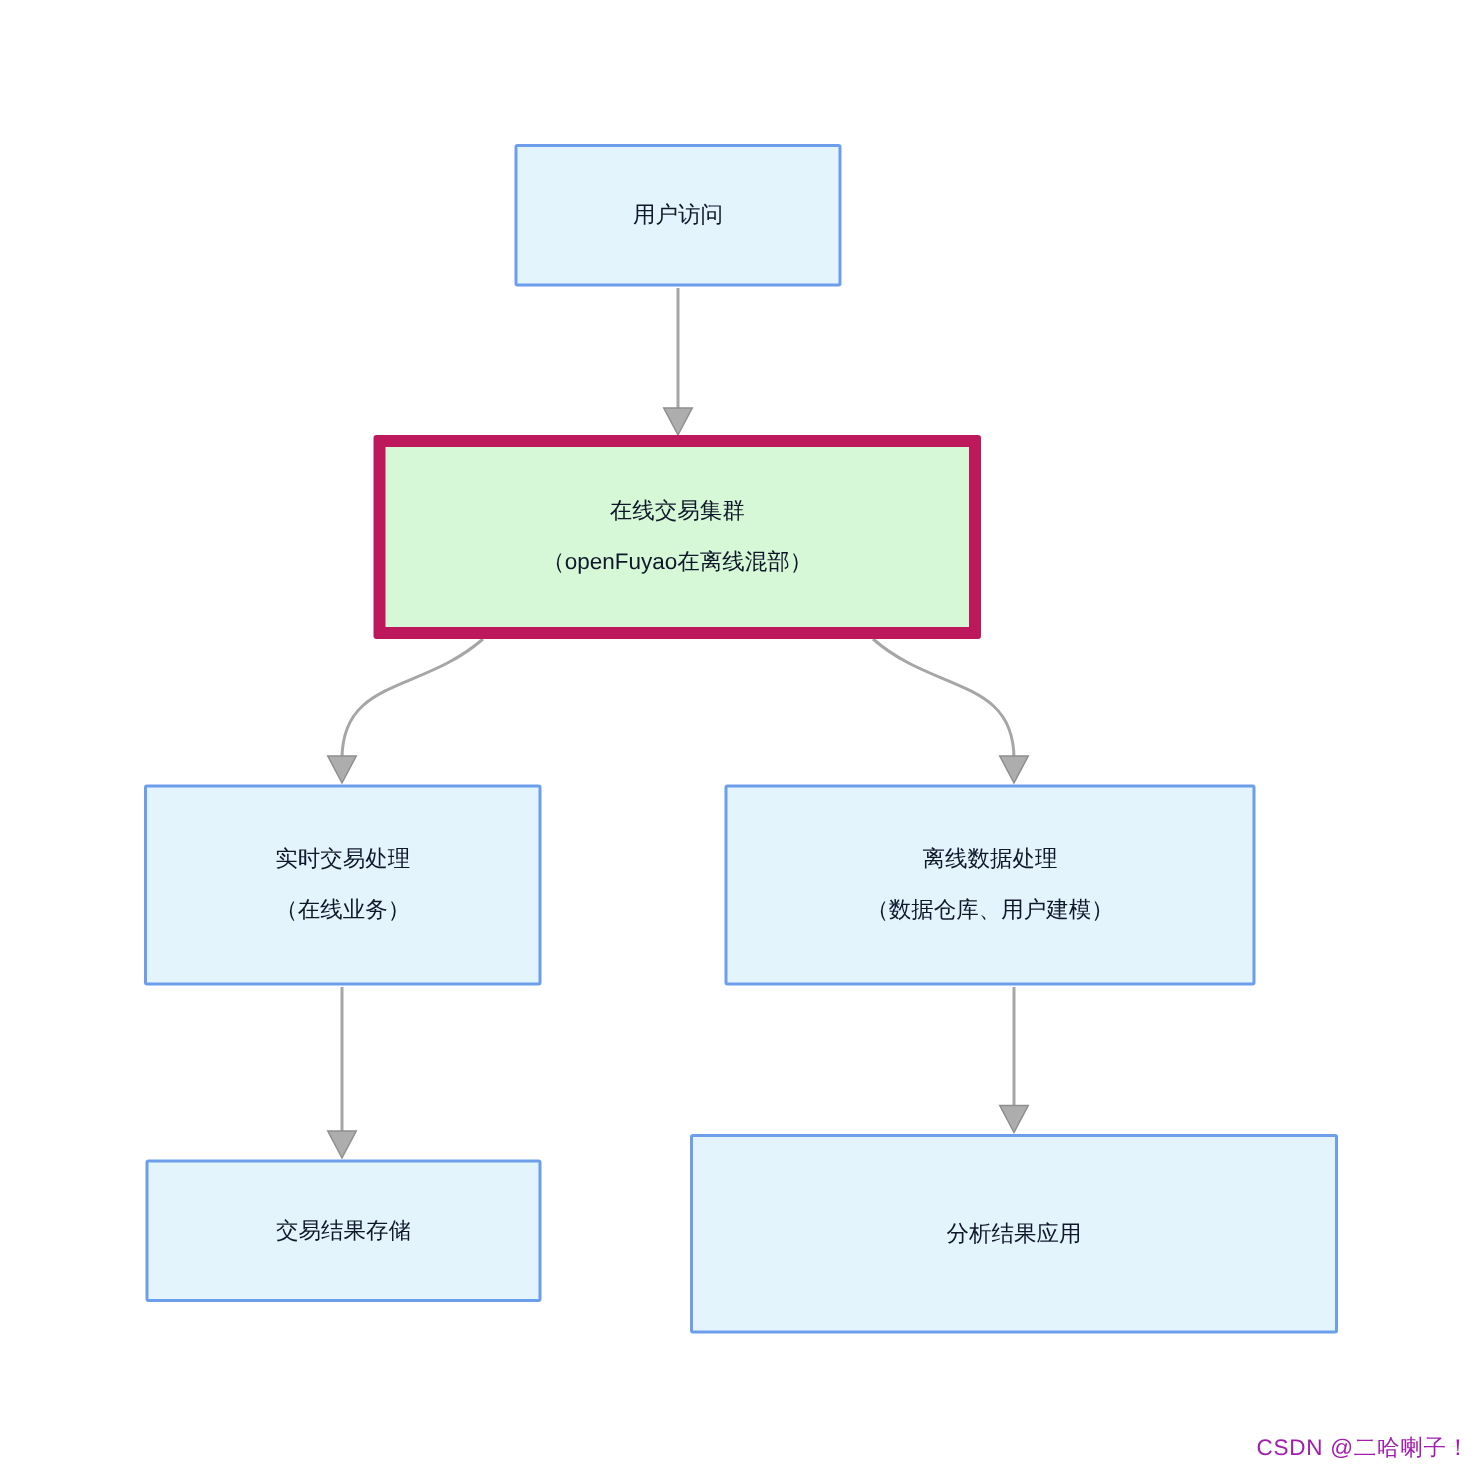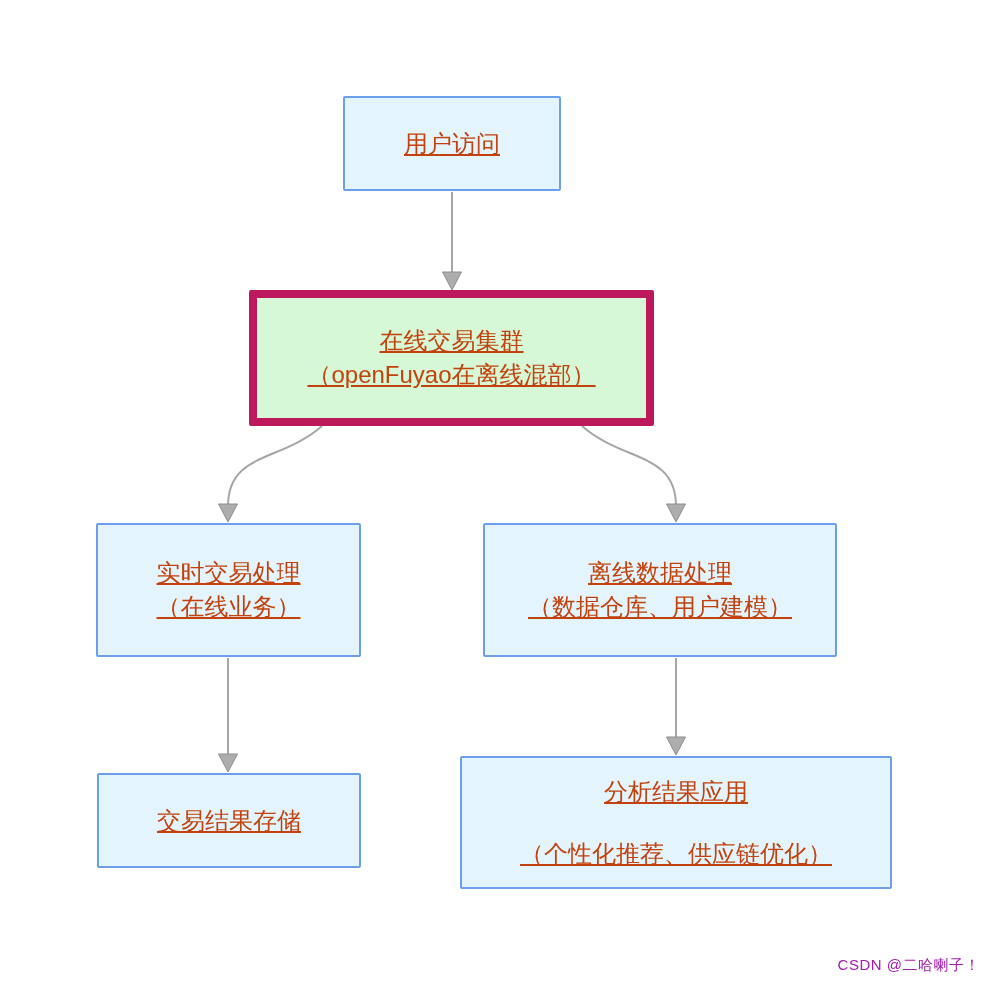--- a/index.html
+++ b/index.html
@@ -24,25 +24,24 @@
     pointer-events: none;
   }
   .node {
     position: absolute;
     box-sizing: border-box;
     display: flex;
     flex-direction: column;
     align-items: center;
     justify-content: center;
     text-align: center;
-    color: #c2410c;
-    font-size: 24px;
+    color: #0f172a;
+    font-size: 15px;
     line-height: 34px;
     border-radius: 2px;
-    text-decoration: underline;
   }
   .node.blue {
     background: #e3f4fd;
     border: 2px solid #6d9eeb;
   }
   .node.green {
     background: #d6f8d6;
     border: 8px solid #be185d;
   }
   .node .line {
@@ -114,18 +113,17 @@
     <div class="line">离线数据处理</div>
     <div class="line">（数据仓库、用户建模）</div>
   </div>
 
   <div class="node blue" id="node-storage">
     <div class="line">交易结果存储</div>
   </div>
 
   <div class="node blue" id="node-application">
     <div class="line">分析结果应用</div>
-    <div class="line">（个性化推荐、供应链优化）</div>
   </div>
 
   <div class="watermark">CSDN @二哈喇子！</div>
 
 </div>
 
 </body></html>

